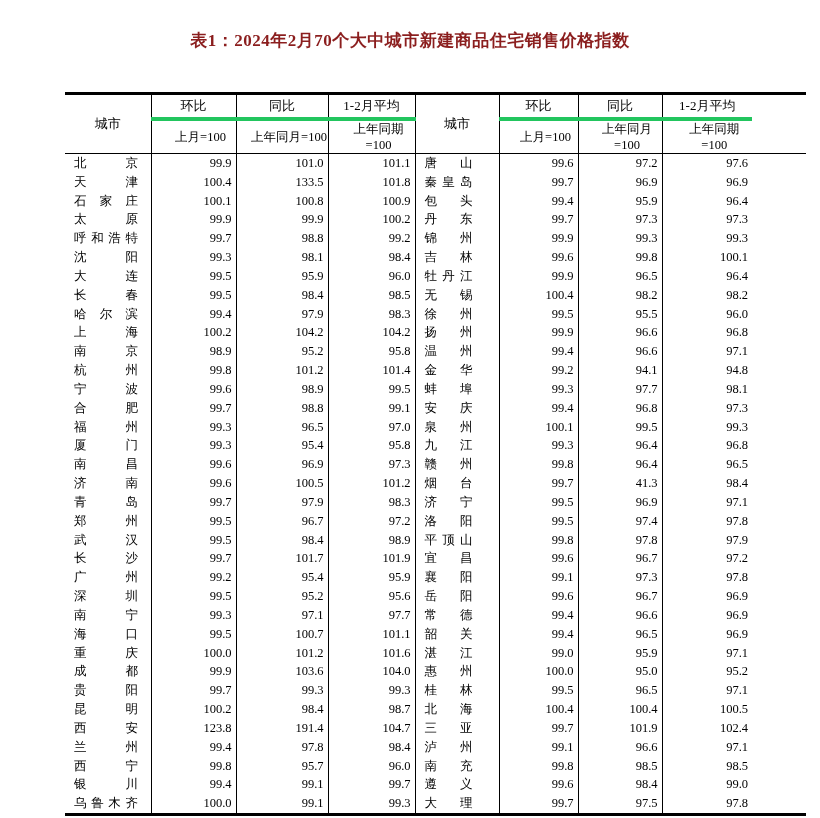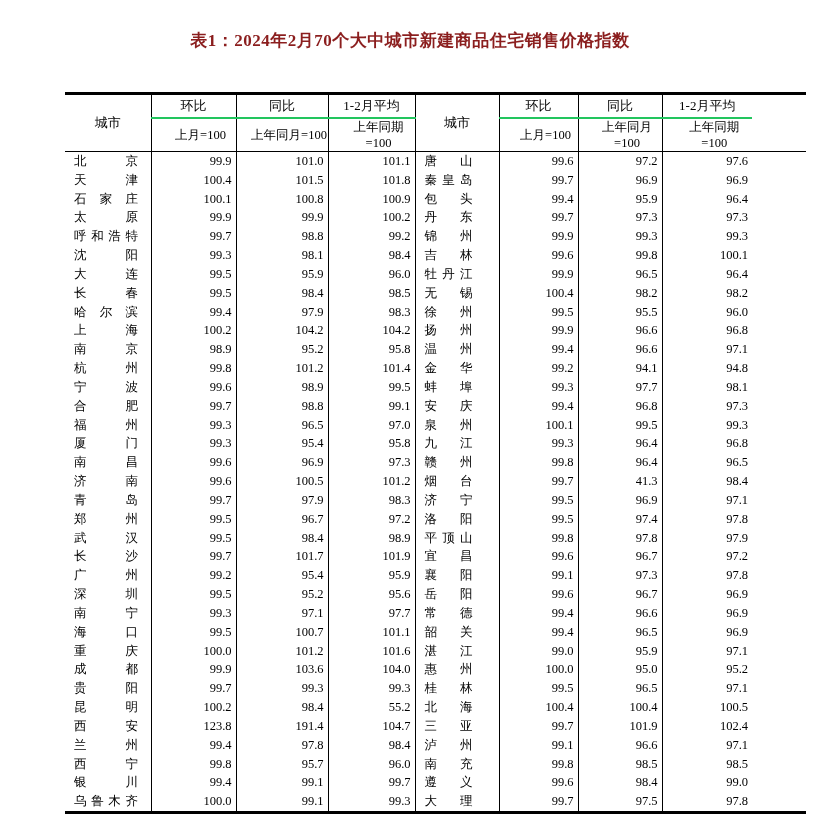--- a/index.html
+++ b/index.html
@@ -13,21 +13,21 @@
     line-height:26px;
   }
   table.price-table{
     margin:38px 0 0 65px;width:741px;table-layout:fixed;
     border-collapse:collapse;
     border-top:3px solid #000;border-bottom:3px solid #000;
   }
   thead{border-bottom:1.5px solid #000;}
   th,td{padding:0;font-weight:normal;vertical-align:middle;}
   th{font-size:13px;text-align:center;}
-  .th-top{border-bottom:2px solid #22c55e;height:22px;}
+  .th-top{border-bottom:4px solid #22c55e;height:22px;}
   .th-sub{height:23px;font-size:12.5px;padding-left:14px;}
   .br{border-right:1px solid #000;}
   tbody td{height:18.83px;font-size:12.5px;line-height:18.83px;}
   td.num{text-align:right;padding-right:4px;font-family:"Liberation Serif","DejaVu Serif",serif;}
   td.city{padding-left:9px;}
   .city-wrap{display:flex;justify-content:space-between;width:64px;}
   .city-wrap.narrow{width:48px;}
   .city-wrap span{display:inline-block;}
 </style>
 </head>
@@ -92,21 +92,21 @@
           <td></td>
         </tr>
         <tr>
           <td class="city br">
             <div class="city-wrap">
               <span>天</span>
               <span>津</span>
             </div>
           </td>
           <td class="num br">100.4</td>
-          <td class="num br">101.5</td>
+          <td class="num br">133.5</td>
           <td class="num br">101.8</td>
           <td class="city br">
             <div class="city-wrap narrow">
               <span>秦</span>
               <span>皇</span>
               <span>岛</span>
             </div>
           </td>
           <td class="num br">99.7</td>
           <td class="num br">96.9</td>
@@ -688,21 +688,21 @@
         </tr>
         <tr>
           <td class="city br">
             <div class="city-wrap">
               <span>昆</span>
               <span>明</span>
             </div>
           </td>
           <td class="num br">100.2</td>
           <td class="num br">98.4</td>
-          <td class="num br">55.2</td>
+          <td class="num br">98.7</td>
           <td class="city br">
             <div class="city-wrap narrow">
               <span>北</span>
               <span>海</span>
             </div>
           </td>
           <td class="num br">100.4</td>
           <td class="num br">100.4</td>
           <td class="num">100.5</td>
           <td></td>

